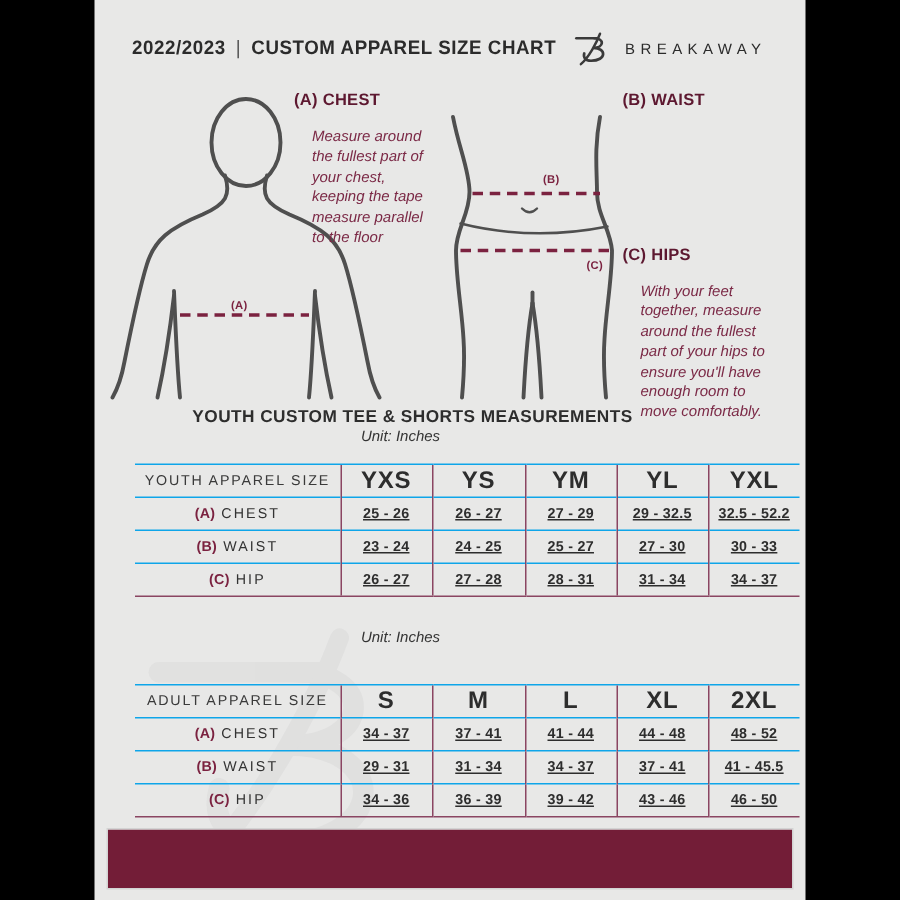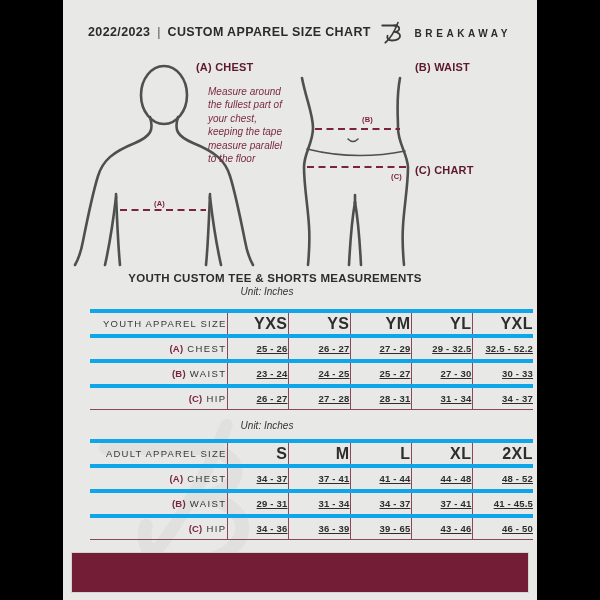--- a/index.html
+++ b/index.html
@@ -15,21 +15,21 @@
   
   .hdr{position:absolute;left:0;top:0;width:474px;height:50px;z-index:2;}
   .hdr-title{
     position:absolute;left:25px;top:24px;white-space:nowrap;
     font-weight:700;font-size:13px;letter-spacing:.4px;color:#2b2b2b;
     transform:scaleX(.96);transform-origin:left center;
   }
   .hdr-title .pipe{font-weight:400;color:#555;padding:0 7px;}
   .brand{position:absolute;right:26px;top:19px;display:flex;align-items:center;gap:11px;}
   .brand svg{display:block;}
-  .brand-name{font-weight:700;font-size:10px;letter-spacing:3.6px;color:#2b2b2b;}
+  .brand-name{font-weight:400;font-size:10px;letter-spacing:3.6px;color:#2b2b2b;}
   
   .diagram{position:absolute;left:0;top:55px;width:474px;height:212px;z-index:2;}
   .diagram svg{position:absolute;left:0;top:0;}
   .marker{
     position:absolute;font-size:7.5px;font-weight:700;color:#7b2240;
     letter-spacing:.2px;
   }
   .guide{position:absolute;}
   .guide h3{
     margin:0 0 7px 0;font-size:11px;font-weight:700;color:#5d1830;letter-spacing:.2px;
@@ -48,34 +48,34 @@
   }
   .sec-unit{
     position:absolute;left:0;width:408px;text-align:center;z-index:2;
     font-size:10px;font-style:italic;color:#333;
   }
   table.size{
     position:absolute;left:27px;width:443px;z-index:2;
     border-collapse:collapse;table-layout:fixed;
   }
   table.size td,table.size th{
-    height:21px;border-top:4px solid #0ea5e9;border-left:1px solid #8a4562;
-    text-align:right;vertical-align:middle;padding:0;
+    height:21px;border-top:1px solid #0ea5e9;border-left:1px solid #8a4562;
+    text-align:center;vertical-align:middle;padding:0;
   }
   table.size tr:last-child td{border-bottom:1px solid #8a4562;}
   table.size td:first-child,table.size th:first-child{border-left:none;}
   table.size td:last-child,table.size th:last-child{border-right:none;}
   th.size-col{font-size:16px;font-weight:700;color:#2d2d2d;letter-spacing:.5px;}
   th.label-col,td.label-cell{text-align:left;padding-left:14px;}
   th.label-col{font-size:9.5px;font-weight:400;color:#3a3a3a;letter-spacing:1.2px;}
   td.label-cell{font-size:9.5px;color:#333;letter-spacing:1.4px;}
   td.label-cell b{color:#7b2240;font-weight:700;letter-spacing:.2px;margin-right:4px;}
   td.val{font-size:9.5px;font-weight:700;color:#2d2d2d;letter-spacing:.2px;text-decoration:underline;}
   .y-title{top:272px;} .y-unit{top:286px;} .y-table{top:309px;}
-  .a-title{top:406px;} .a-unit{top:420px;} .a-table{top:439px;}
+  .a-title{top:406px;} .a-unit{top:420px;} .a-table{top:456px;}
   
   .watermark{position:absolute;left:10px;top:408px;z-index:1;opacity:.55;}
   .footer-bar{
     position:absolute;left:9px;top:553px;width:456px;height:39px;
     background:#731d37;outline:1px solid #d3d3d3;z-index:2;
   }
 </style>
 </head>
 <body>
 
@@ -131,21 +131,22 @@
     <span class="marker" style="left:328px;top:117px;">(C)</span>
 
     <div class="guide guide-chest">
       <h3>(A) CHEST</h3>
       <p>Measure around the fullest part of your chest, keeping the tape measure parallel to the floor</p>
     </div>
     <div class="guide guide-waist">
       <h3>(B) WAIST</h3>
     </div>
     <div class="guide guide-hips">
-      <h3>(C) CHART</h3>
+      <h3>(C) HIPS</h3>
+      <p>With your feet together, measure around the fullest part of your hips to ensure you'll have enough room to move comfortably.</p>
     </div>
   </div>
 
   <h2 class="sec-title y-title">YOUTH CUSTOM TEE &amp; SHORTS MEASUREMENTS</h2>
   <div class="sec-unit y-unit">Unit: Inches</div>
   <table class="size y-table">
     <colgroup>
         <col style="width:137px">
         <col style="width:61px">
         <col style="width:62px">
@@ -221,21 +222,21 @@
       <td class="val">29 - 31</td>
       <td class="val">31 - 34</td>
       <td class="val">34 - 37</td>
       <td class="val">37 - 41</td>
       <td class="val">41 - 45.5</td>
     </tr>
     <tr>
       <td class="label-cell"><b>(C)</b><span>HIP</span></td>
       <td class="val">34 - 36</td>
       <td class="val">36 - 39</td>
-      <td class="val">39 - 65</td>
+      <td class="val">39 - 42</td>
       <td class="val">43 - 46</td>
       <td class="val">46 - 50</td>
     </tr>
   </tbody>
     </table>
 
   <div class="watermark">
     <svg width="215" height="195" viewBox="0 0 32 34" fill="none">
       <path d="M3 7 L22 7" stroke="#dadada" stroke-width="2.4" stroke-linecap="round"></path>
       <path d="M19 7 C28 7 28 15.5 18 15.5 C30 15.5 30 27 16 27 C11 27 9 24 10 20.5" stroke="#dadada" stroke-width="2.4" fill="none" stroke-linecap="round"></path>

